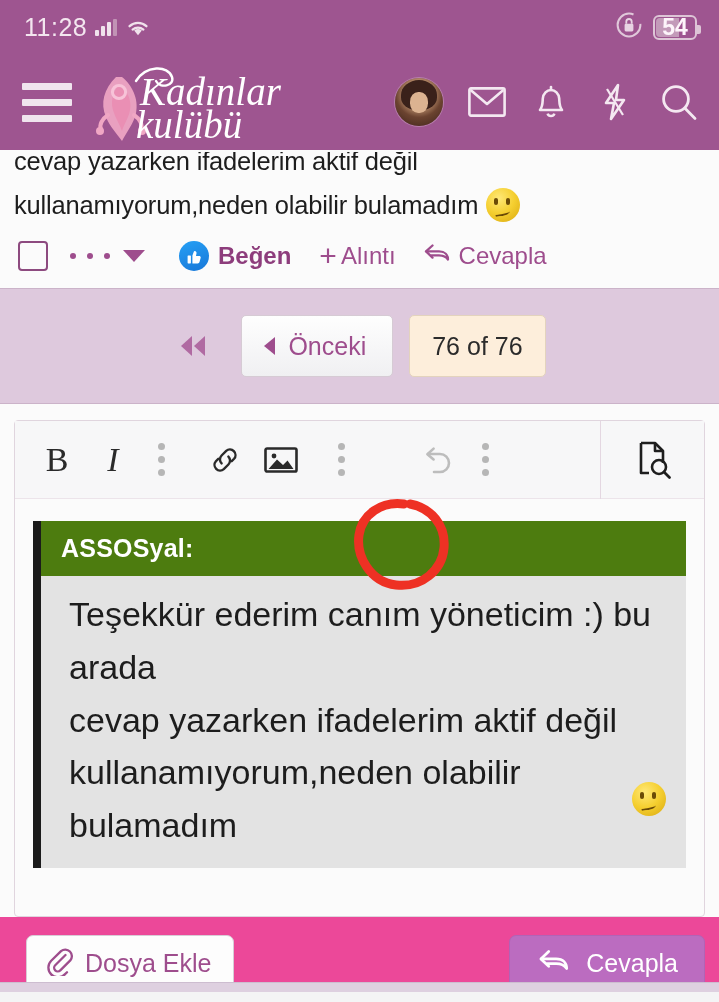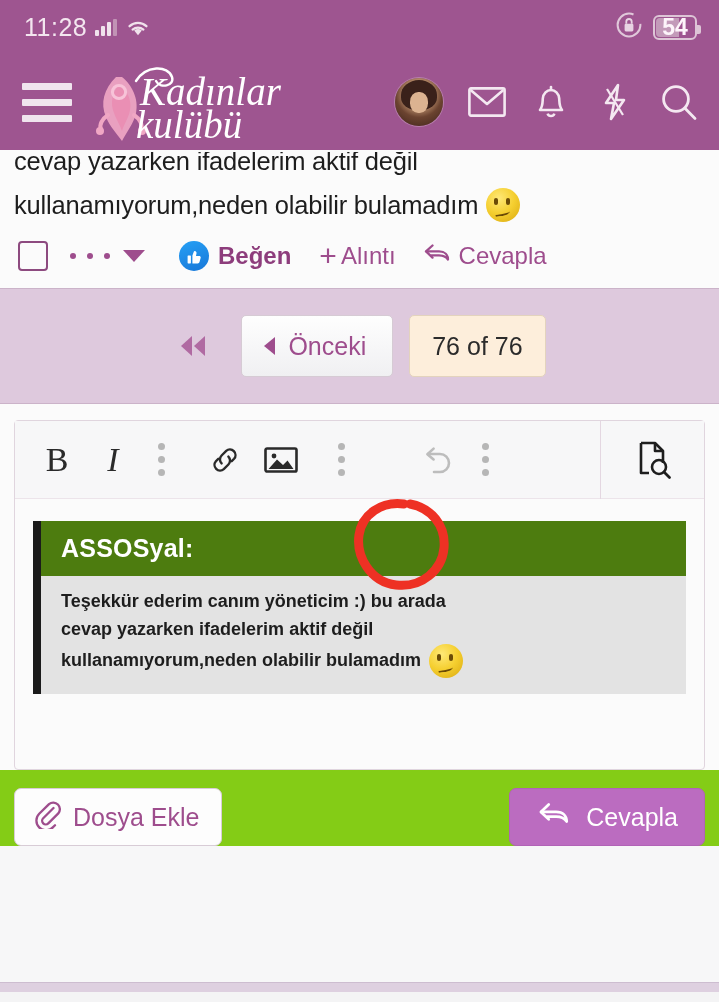--- a/index.html
+++ b/index.html
@@ -150,28 +150,27 @@
     pointer-events:none;
   }
 
   .editor-body { padding:22px 18px 48px 18px; min-height:270px; }
   .quote { border-left:8px solid #1b1b1b; }
   .quote-head {
     background:#4d7c0f; color:#ffffff; font-weight:bold; font-size:25px;
     padding:13px 0 13px 20px; letter-spacing:.2px;
   }
   .quote-body {
-    background:#e3e3e3; color:#1d1d1d; font-size:18px; line-height:1.55;
-    padding:12px 20px 16px 20px;
-    font-weight:bold;
+    background:#e3e3e3; color:#1d1d1d; font-size:34px; line-height:1.55;
+    padding:12px 20px 16px 28px;
   }
   .quote-body .qline{ display:flex; align-items:center; gap:8px; flex-wrap:nowrap;}
 
   
-  .footer { background:#84cc16; padding:18px 14px 0 14px; display:flex; align-items:center;}
+  .footer { background:#ec4899; padding:18px 14px 0 26px; display:flex; align-items:center;}
   .btn-attach{
     background:#fdfdfd; border:1px solid #d8ccd6; border-radius:7px;
     height:58px; display:flex; align-items:center; gap:12px; padding:0 22px 0 18px;
     color:#9e4d8d; font-size:25px; cursor:pointer;
   }
   .btn-reply{
     margin-left:auto; background:#bb6cc0; border:1px solid #b163b6; border-radius:7px;
     height:58px; display:flex; align-items:center; gap:14px; padding:0 26px;
     color:#ffffff; font-size:25px; cursor:pointer; min-width:188px; justify-content:center;
   }

